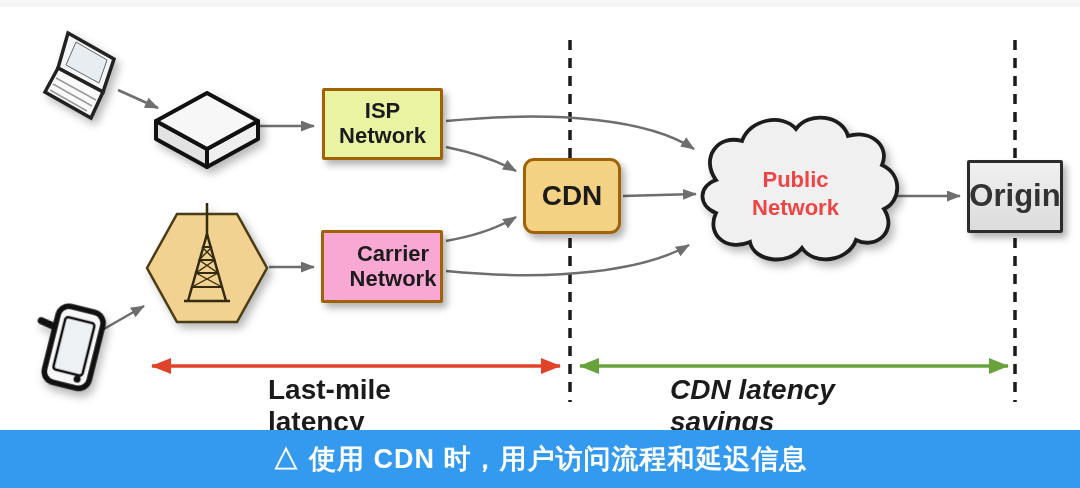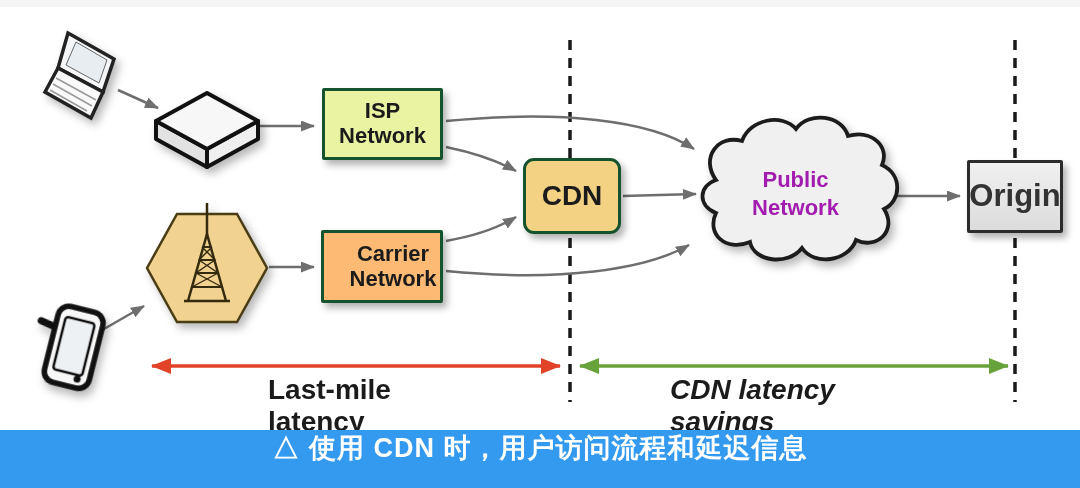--- a/index.html
+++ b/index.html
@@ -5,43 +5,43 @@
   * { margin:0; padding:0; box-sizing:border-box; }
   html,body { width:1080px; height:488px; background:#ffffff; overflow:hidden;
               font-family:"Liberation Sans", sans-serif; }
   .stage { position:relative; width:1080px; height:488px; background:#ffffff; }
   .stage::before { content:""; position:absolute; left:0; top:0; width:1080px; height:7px;
                    background:#f5f5f5; }
   svg.diagram { position:absolute; left:0; top:0; }
 
   
   .node { position:absolute; display:flex; flex-direction:column; align-items:center;
-          justify-content:center; border:3px solid #14532d; border-radius:2px;
+          justify-content:center; border:3px solid #a16207; border-radius:2px;
           font-weight:bold; color:#1b1b1b; text-align:center; line-height:1.12;
           box-shadow:4px 5px 7px rgba(0,0,0,.30); }
   .node-isp     { left:322px; top:88px;  width:121px; height:72px; font-size:22px; }
   .node-carrier { left:321px; top:230px; width:122px; height:73px; font-size:22px; }
   .node-cdn     { left:523px; top:158px; width:98px;  height:76px; font-size:28px; }
   .node-origin  { left:967px; top:160px; width:96px;  height:73px; font-size:31px;
                   font-weight:600; color:#333333; border-color:#2b2b2b;
                   background-image:linear-gradient(#f0f0f0,#dcdcdc); }
 
   
   .cloud-label { position:absolute; left:713px; top:166px; width:165px; text-align:center;
-                 font-size:22px; font-weight:bold; color:#a21caf; line-height:1.25; }
+                 font-size:22px; font-weight:bold; color:#ef4444; line-height:1.25; }
   .measure-label { position:absolute; top:374px; font-size:28px;
                    font-weight:bold; color:#1b1b1b; }
   .label-lastmile { left:268px; width:226px; }
   .label-savings  { left:670px; width:250px;font-style:italic; }
 
   .shadowed { filter:drop-shadow(4px 5px 4px rgba(0,0,0,.28)); }
 
   
   .caption-bar { position:absolute; left:0; top:430px; width:1080px; height:58px;
-                 display:flex; align-items:flex-start; justify-content:center; }
+                 display:flex; align-items:center; justify-content:center; }
   .caption-bar span { color:#ffffff; font-size:27px; font-weight:600; letter-spacing:1px; }
 </style>
 </head>
 <body>
 
 <div class="stage">
 
   <svg class="diagram" width="1080" height="432" viewBox="0 0 1080 432">
     <defs>
       <marker id="ah-gray" markerUnits="userSpaceOnUse" markerWidth="15" markerHeight="12" refX="13" refY="5.5" orient="auto">
@@ -109,21 +109,21 @@
 
     <line x1="152" y1="366" x2="560" y2="366" stroke="#E04327" stroke-width="3.5" marker-start="url(#ah-red)" marker-end="url(#ah-red)"></line>
     <line x1="580" y1="366" x2="1008" y2="366" stroke="#67A33A" stroke-width="3.5" marker-start="url(#ah-green)" marker-end="url(#ah-green)"></line>
   </svg>
 
   <div class="node node-isp" style="background-color: rgb(234, 243, 161);">
     <span>ISP</span>
     <span>Network</span>
   </div>
 
-  <div class="node node-carrier" style="background-color: #fdba74; padding-left: 22px;">
+  <div class="node node-carrier" style="background-color: #f9a8d4; padding-left: 22px;">
     <span>Carrier</span>
     <span>Network</span>
   </div>
 
   <div class="node node-cdn" style="background-color: rgb(243, 210, 131); border-radius: 11px;">
     <span>CDN</span>
   </div>
 
   <div class="node node-origin">
     <span>Origin</span>

